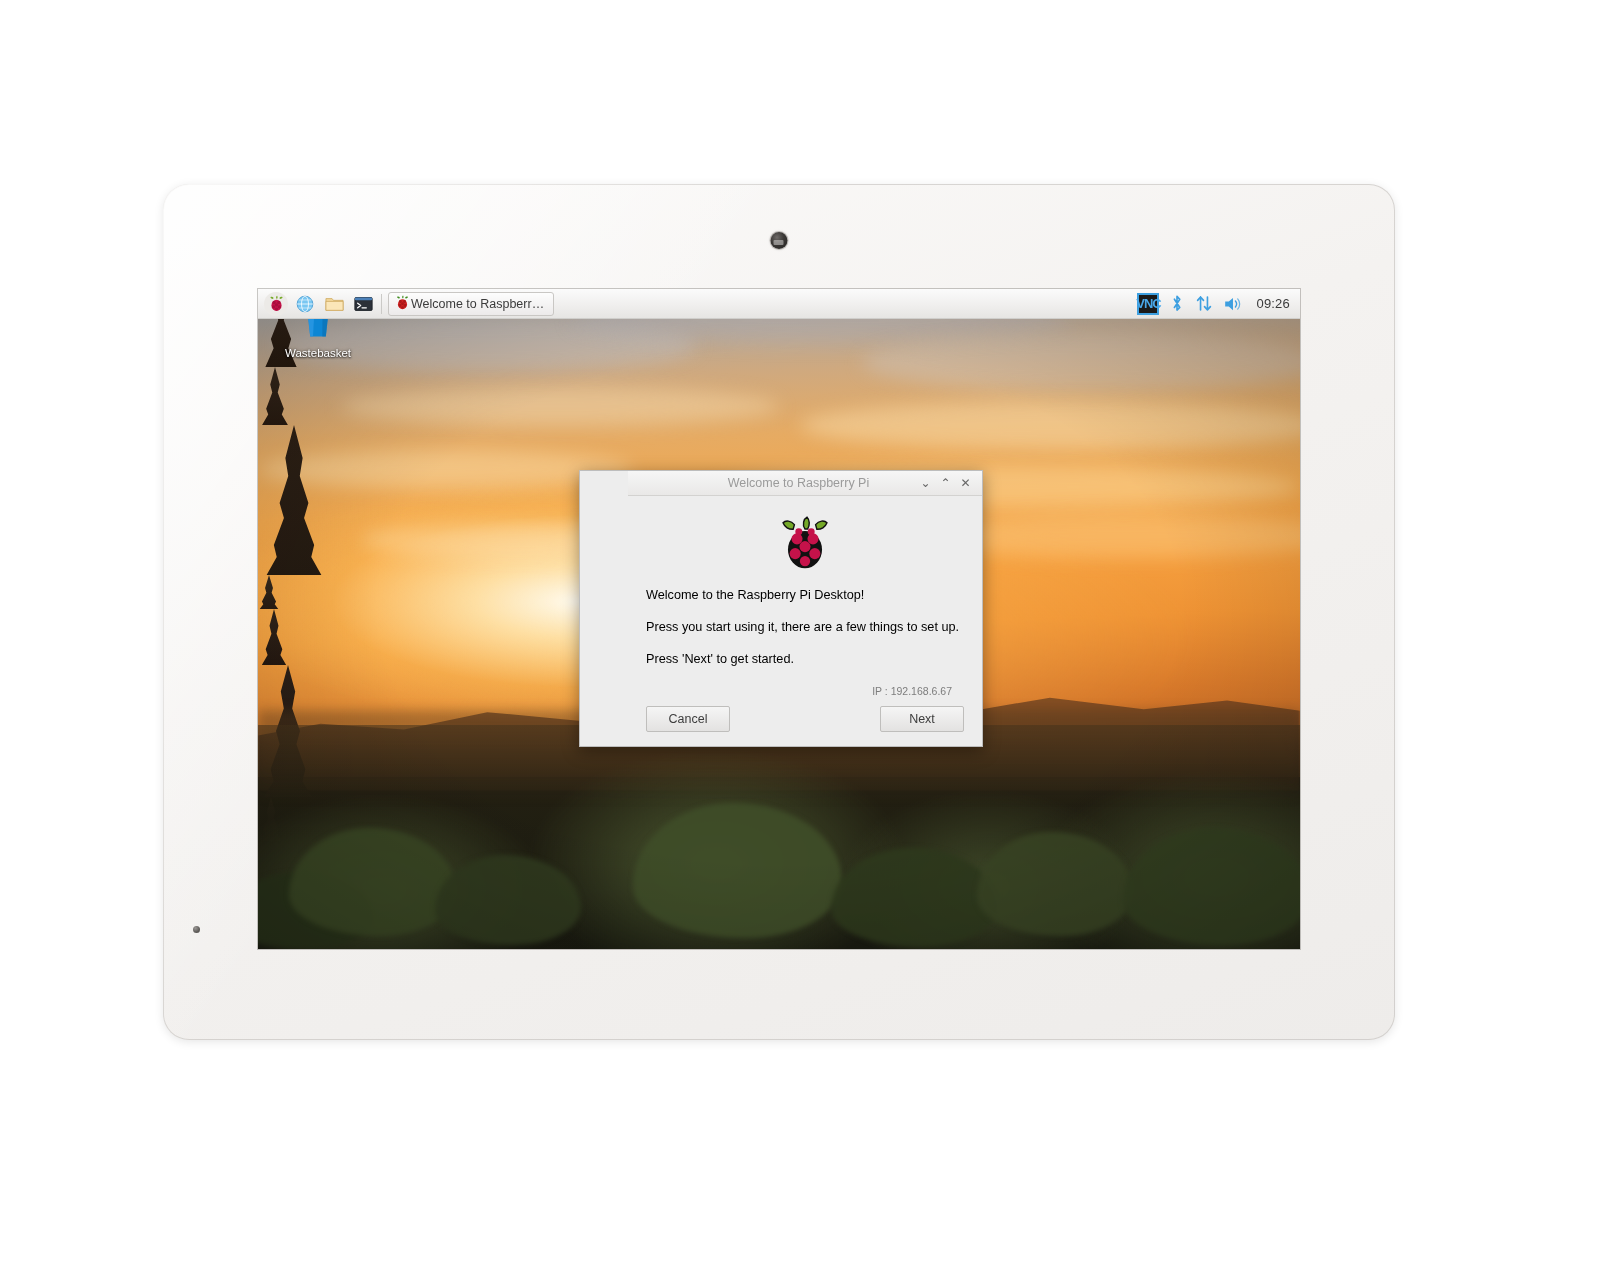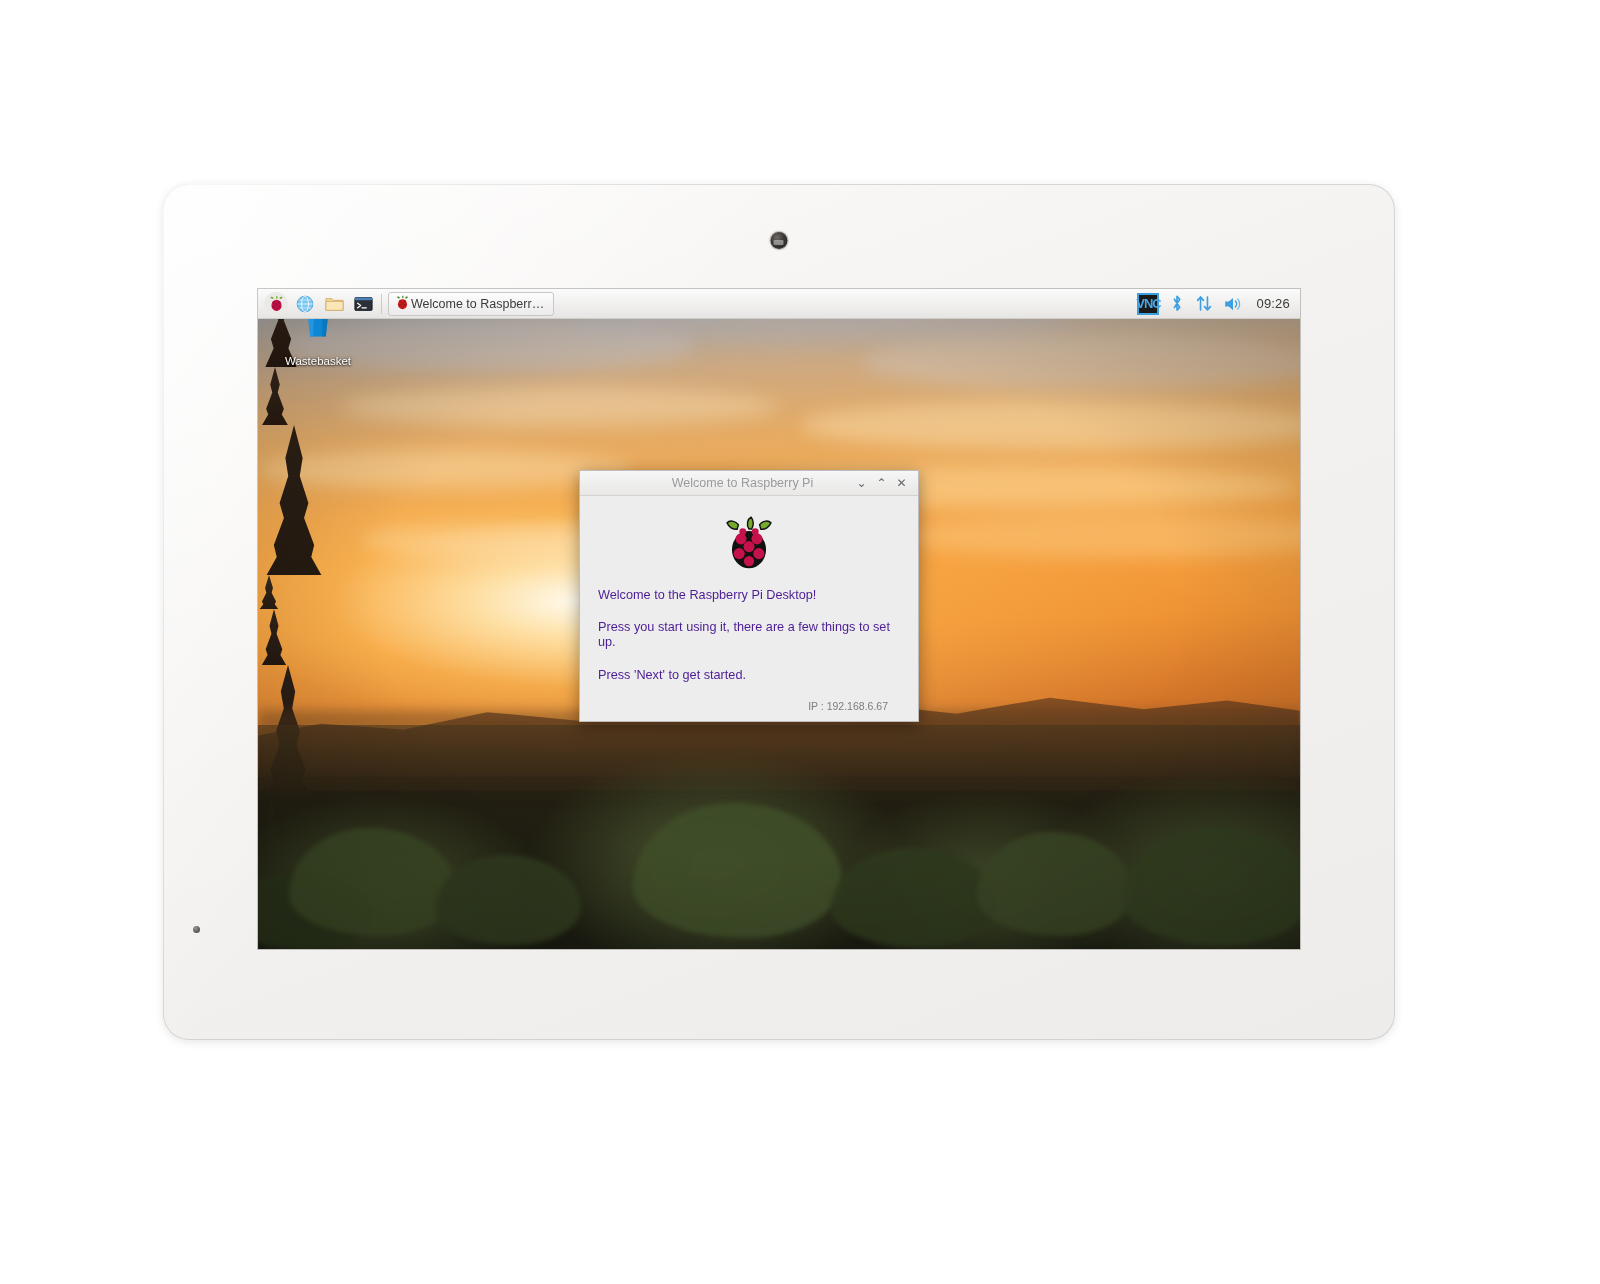--- a/index.html
+++ b/index.html
@@ -175,38 +175,39 @@
     width:22px; height:22px; background:#1a1a1a; border:2px solid #3d9fe0;
     display:flex; align-items:center; justify-content:center;
     font-size:13px; font-weight:bold; color:#49a7e8; letter-spacing:-1px;
     font-family:"Liberation Sans", sans-serif;
   }
   #clock{ font-size:13px; color:#3a3a3a; padding-left:2px; letter-spacing:.2px; cursor:pointer;text-align:center; }
 
   
   #wastebasket{
     position:absolute; left:18px; top:18px; width:84px;
-    display:flex; flex-direction:column; align-items:center; gap:10px;
+    display:flex; flex-direction:column; align-items:center; gap:2px;
     cursor:pointer; z-index:5;
   }
   #wastebasket .label{
     font-size:11.5px; color:#ffffff;
     text-shadow:0 1px 2px rgba(0,0,0,.75), 0 0 3px rgba(0,0,0,.6);
     white-space:nowrap;
   }
 
   
   #dialog{
     position:absolute;
     left:321px; top:181px;
-    width:340px;
+    width:404px;
     background:#ededed;
     border:1px solid #bdbdbd;
     box-shadow:0 4px 16px rgba(0,0,0,.38);
     z-index:10;
+    padding-left:48px;
   }
   #dialog-titlebar{
     height:25px;
     background:linear-gradient(180deg,#f6f6f6,#e9e8e7);
     border-bottom:1px solid #d3d2d0;
     display:flex; align-items:center;
     position:relative;
     cursor:default;
   }
   #dialog-title{
@@ -215,21 +216,21 @@
   }
   .win-ctrl{
     width:17px; height:20px; display:flex; align-items:center; justify-content:center;
     font-size:12px; color:#666; cursor:pointer;
   }
   .win-ctrls{ display:flex; align-items:center; gap:3px; padding-right:8px; }
 
   #dialog-body{ padding:12px 18px 0 18px; }
   #logo-wrap{ display:flex; justify-content:center; margin:4px 0 14px 0; }
   .dlg-line{
-    font-size:12.7px; color:#4c1d95; margin-bottom:17px; line-height:1.2;
+    font-size:12.7px; color:#000000; margin-bottom:17px; line-height:1.2;
   }
   #ip-row{ text-align:right; font-size:10.5px; color:#7d7d7d; margin:6px 12px 9px 0; }
   #dialog-footer{
     display:flex; justify-content:space-between; align-items:center;
     padding:0 18px 14px 18px;
   }
   .dlg-btn{
     min-width:84px; height:26px; padding:0 14px;
     background:linear-gradient(180deg,#f5f5f5,#e3e2e1);
     border:1px solid #bfbebc; border-radius:2px;
@@ -416,16 +417,20 @@
           </svg>
         </div>
 
         <div class="dlg-line">Welcome to the Raspberry Pi Desktop!</div>
         <div class="dlg-line">Press you start using it, there are a few things to set up.</div>
         <div class="dlg-line">Press 'Next' to get started.</div>
 
         <div id="ip-row">IP : 192.168.6.67</div>
       </div>
 
+      <div id="dialog-footer">
+        <button class="dlg-btn">Cancel</button>
+        <button class="dlg-btn">Next</button>
+      </div>
     </div>
 
   </div>
 </div>
 
 </body></html>

